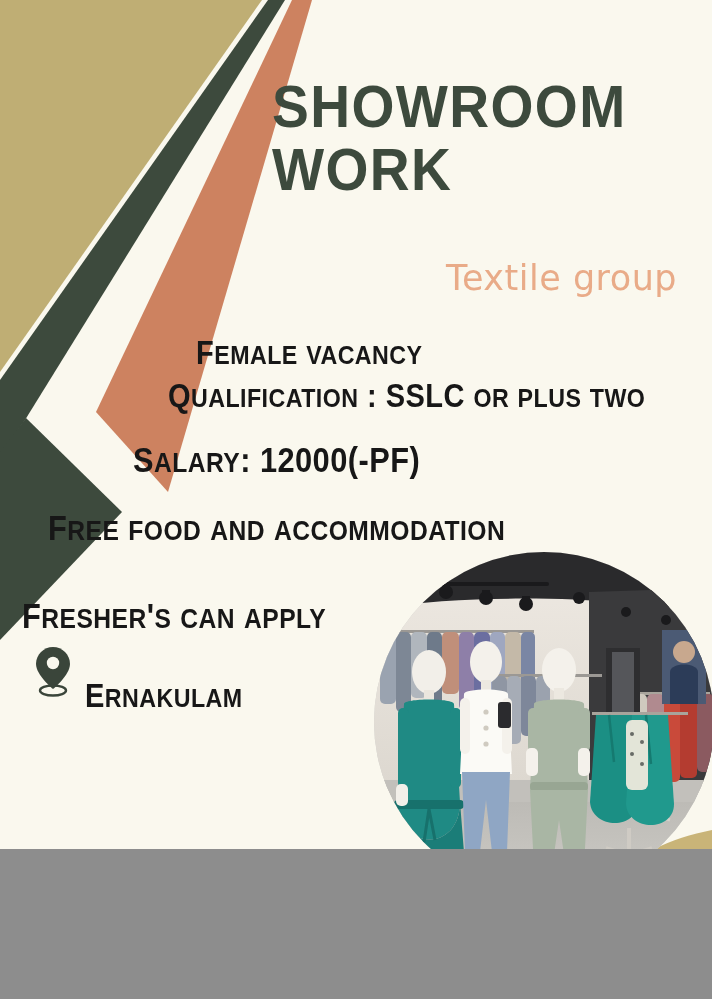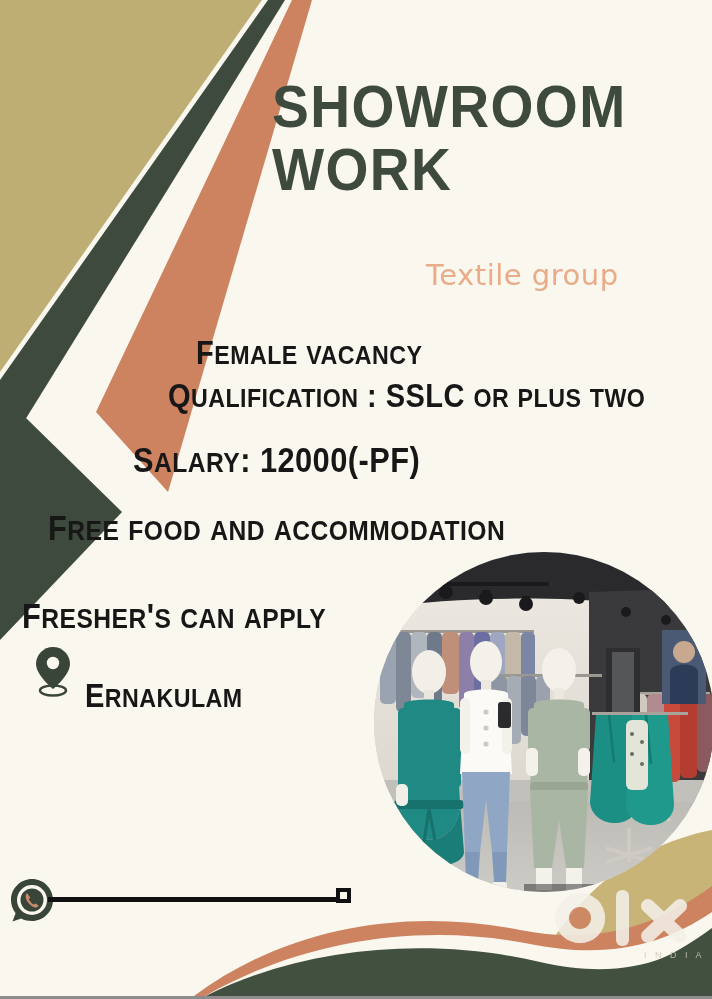--- a/index.html
+++ b/index.html
@@ -3,21 +3,21 @@
 <meta charset="utf-8">
 <style>
   html, body {
     margin: 0;
     padding: 0;
     background: #8d8d8d;
   }
   #poster {
     position: relative;
     width: 712px;
-    height: 996px;
+    height: 849px;
     overflow: hidden;
     background: #faf8ee;
     font-family: "Liberation Sans", sans-serif;
     user-select: none;
   }
 
   
   .bg-layer {
     position: absolute;
     inset: 0;
@@ -42,25 +42,25 @@
     text-transform: uppercase;
     transform: scaleX(0.92);
     transform-origin: left center;
     white-space: nowrap;
   }
   .headline .line.l1 { font-size: 60px; }
   .headline .line.l2 { font-size: 60px; margin-top: 6px; }
 
   .subtitle {
     position: absolute;
-    left: 426px;
+    left: 446px;
     top: 258px;
     font-family: "DejaVu Sans", sans-serif;
     font-weight: 400;
-    font-size: 29px;
+    font-size: 35px;
     letter-spacing: 0.5px;
     color: #e9ab88;
     white-space: nowrap;
   }
 
   
   .body-line {
     position: absolute;
     font-family: "Liberation Sans Narrow", "Liberation Sans", sans-serif;
     font-weight: 700;

